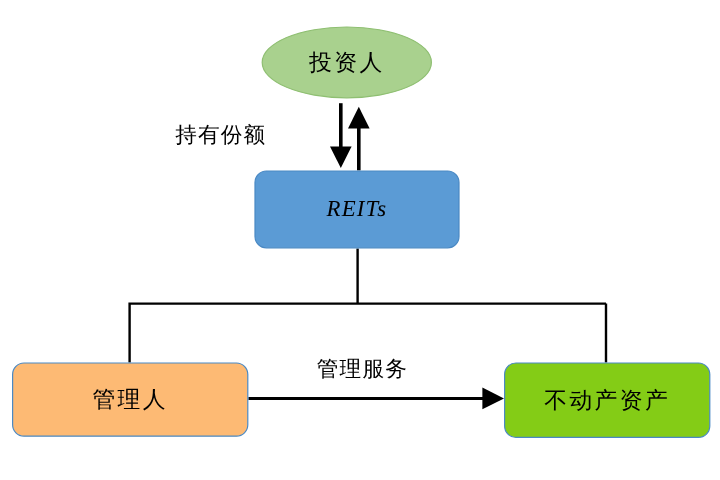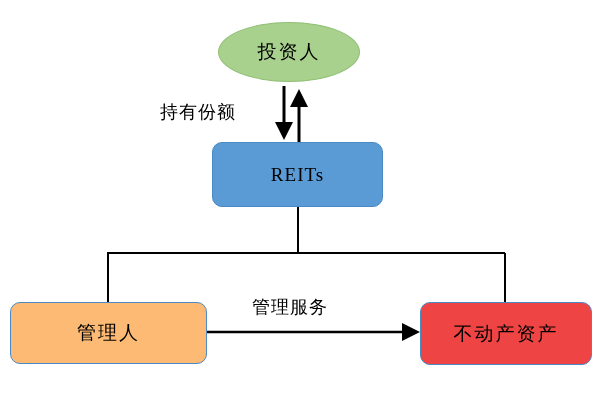--- a/index.html
+++ b/index.html
@@ -35,23 +35,23 @@
   #node-reits    { left: 212px; top: 142px; width: 171px; height: 65px; letter-spacing: 1px; }
   #node-manager  { left: 10px;  top: 302px; width: 197px; height: 62px; }
   #node-assets   { left: 420px; top: 302px; width: 172px; height: 63px; }
   .edge-label {
     position: absolute;
     font-size: 18px;
     letter-spacing: 1px;
     white-space: nowrap;
     line-height: 22px;
   }
-  #label-hold-shares       { left: 160px; top: 101px; }
+  #label-hold-shares       { left: 146px; top: 101px; }
   #label-distribute-income { left: 315px; top: 101px; }
-  #label-management-service{ left: 252px; top: 296px; text-align: right; }
+  #label-management-service{ left: 264px; top: 296px; text-align: right; }
   svg.overlay {
     position: absolute;
     left: 0; top: 0;
     width: 600px; height: 400px;
     pointer-events: none;
   }
 </style>
 </head>
 <body>
 
@@ -74,29 +74,29 @@
     <g>
       <line x1="207" y1="332" x2="404" y2="332" stroke="#000000" stroke-width="2.5"></line>
       <polygon points="402,323 402,341 420,332" fill="#000000"></polygon>
     </g>
   </svg>
 
   <div class="node node-ellipse" id="node-investor" style="background-color: rgb(169, 209, 142);">
     <span>投资人</span>
   </div>
 
-  <div class="node node-blue" id="node-reits" style="background-color: rgb(91, 155, 213);">
+  <div class="node node-blue" id="node-reits" style="background-color: rgb(91, 155, 213); font-style: italic;">
     <span>REITs</span>
   </div>
 
   <div class="node node-blue" id="node-manager" style="background-color: #fdba74;">
     <span>管理人</span>
   </div>
 
-  <div class="node node-blue" id="node-assets" style="background-color: #ef4444;">
+  <div class="node node-blue" id="node-assets" style="background-color: #84cc16;">
     <span>不动产资产</span>
   </div>
 
   <div class="edge-label" id="label-hold-shares">持有份额</div>
 
 
   <div class="edge-label" id="label-management-service">管理服务</div>
 
 </div>
 

